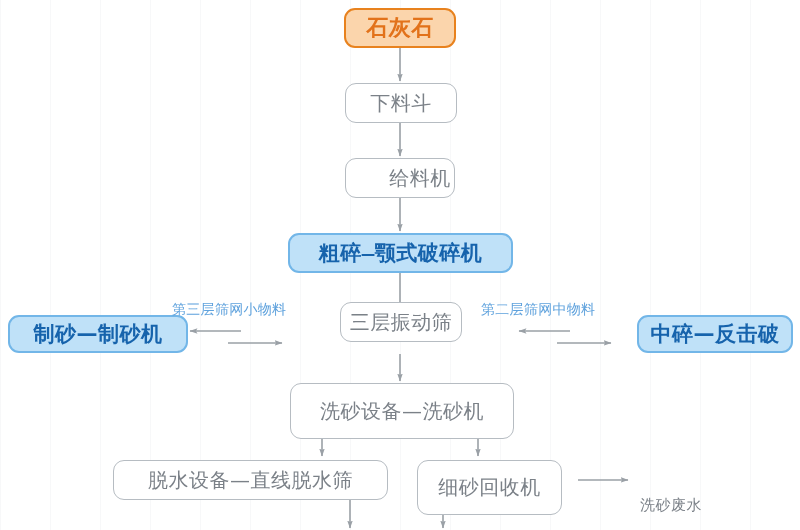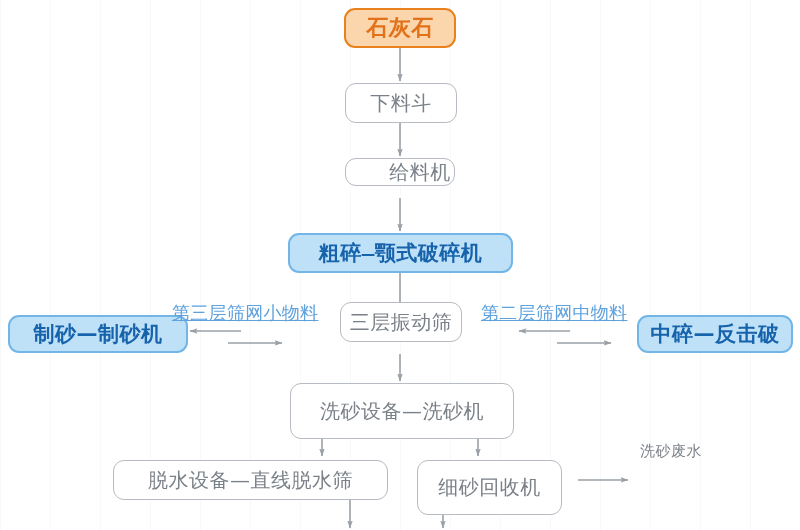--- a/index.html
+++ b/index.html
@@ -59,24 +59,23 @@
   .node.blue {
     border: 2px solid #72b6e8;
     background: #bfe1f8;
     color: #1663ac;
     font-size: 21px;
     font-weight: 700;
   }
   .edge-label {
     position: absolute;
     color: #5fa2dd;
-    font-size: 18px;
+    font-size: 14px;
     white-space: nowrap;
     letter-spacing: 0.3px;
-    text-decoration: underline;
   }
   .plain-text {
     position: absolute;
     color: #7b8188;
     font-size: 15px;
     white-space: nowrap;
     letter-spacing: 0.5px;
   }
 </style>
 </head>
@@ -123,21 +122,21 @@
   </svg>
 
   <div class="node orange" style="left:344px; top:8px; width:112px; height:40px;">
     <span>石灰石</span>
   </div>
 
   <div class="node gray" style="left:345px; top:83px; width:112px; height:40px;">
     <span>下料斗</span>
   </div>
 
-  <div class="node gray" style="left:345px; top:158px; width:110px; height:28px;padding-left:40px;">
+  <div class="node gray" style="left:345px; top:158px; width:110px; height:40px;padding-left:40px;">
     <span>给料机</span>
   </div>
 
   <div class="node blue" style="left:288px; top:233px; width:225px; height:40px;font-family:Liberation Mono, monospace;">
     <span>粗碎—颚式破碎机</span>
   </div>
 
   <div class="node blue" style="left:8px; top:315px; width:180px; height:38px;">
     <span>制砂—制砂机</span>
   </div>
@@ -159,15 +158,15 @@
   </div>
 
   <div class="node gray" style="left:417px; top:460px; width:145px; height:55px;">
     <span>细砂回收机</span>
   </div>
 
   <div class="edge-label" style="left:172px; top:301px;">第三层筛网小物料</div>
 
   <div class="edge-label" style="left:481px; top:301px;">第二层筛网中物料</div>
 
-  <div class="plain-text" style="left:640px; top:442px;">洗砂废水</div>
+  <div class="plain-text" style="left:640px; top:496px;">洗砂废水</div>
 
 </div>
 
 </body></html>

